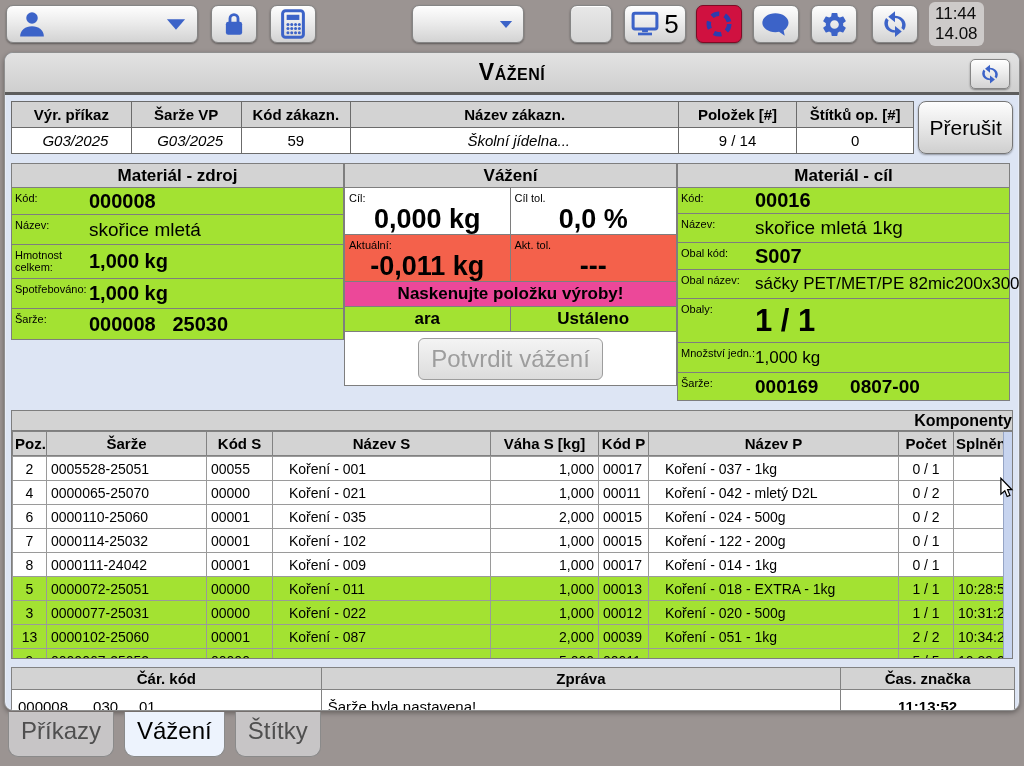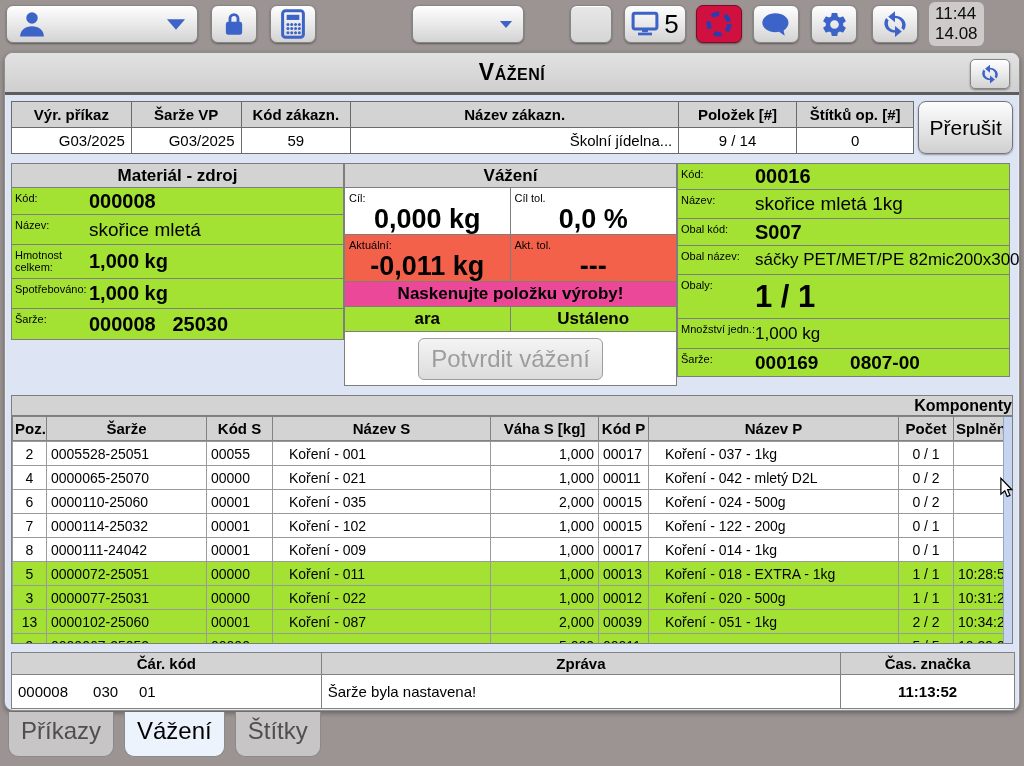--- a/index.html
+++ b/index.html
@@ -44,21 +44,21 @@
               display:flex; align-items:center; position:relative; border-radius:8px 8px 0 0; }
   .page-title { flex:1; text-align:center; font-weight:bold; font-size:23px; font-variant:small-caps; letter-spacing:.5px; }
   .title-refresh { position:absolute; right:9px; top:6px; width:40px; height:30px; border-radius:5px; }
   .content { padding:6px 6px 0 6px; }
   
   .order-row { display:flex; align-items:stretch; margin-bottom:9px; }
   table { border-collapse:collapse; }
   .order-table { background:#fff; }
   .order-table th { background:#d3d3d3; font-size:15px; font-weight:bold; height:26px; border:1px solid #6b6b6b; padding:0 4px; }
   .order-table td { font-size:15px; height:26px; border:1px solid #6b6b6b; padding:0 6px; text-align:center; }
-  .order-table td.left { text-align:right; padding-left:14px; }
+  .order-table td.left { text-align:center; padding-left:14px;font-style:italic; }
   .interrupt {
     margin-left:4px; width:95px; font-size:21px; color:#000;
     background:linear-gradient(#fdfdfd,#e7e7e7 50%,#cfcfcf);
     border:1px solid #767676; border-radius:8px; box-shadow:0 1px 2px rgba(0,0,0,.35);
     font-family:"Liberation Sans",sans-serif; cursor:pointer;
   }
   
   .panels { display:flex; gap:0; align-items:flex-start; margin-bottom:9px; }
   .panel { width:333px; border:1px solid #7e7e7e; background:#fff; }
   .panel-title { background:#d3d3d3; border-bottom:1px solid #7e7e7e; text-align:center;
@@ -307,20 +307,21 @@
         <div class="wstatus">
           <div>ara</div>
           <div>Ustáleno</div>
         </div>
         <div class="wbtnrow">
           <button class="confirm-btn" disabled="">Potvrdit vážení</button>
         </div>
       </div>
 
       <div class="panel">
+        <div class="panel-title">Materiál - cíl</div>
         <div class="prow h26">
             <span class="plabel">Kód:</span>
             <span class="pvalue b v20">00016</span>
           </div>
         <div class="prow h29">
             <span class="plabel">Název:</span>
             <span class="pvalue">skořice mletá 1kg</span>
           </div>
         <div class="prow h27">
             <span class="plabel">Obal kód:</span>

